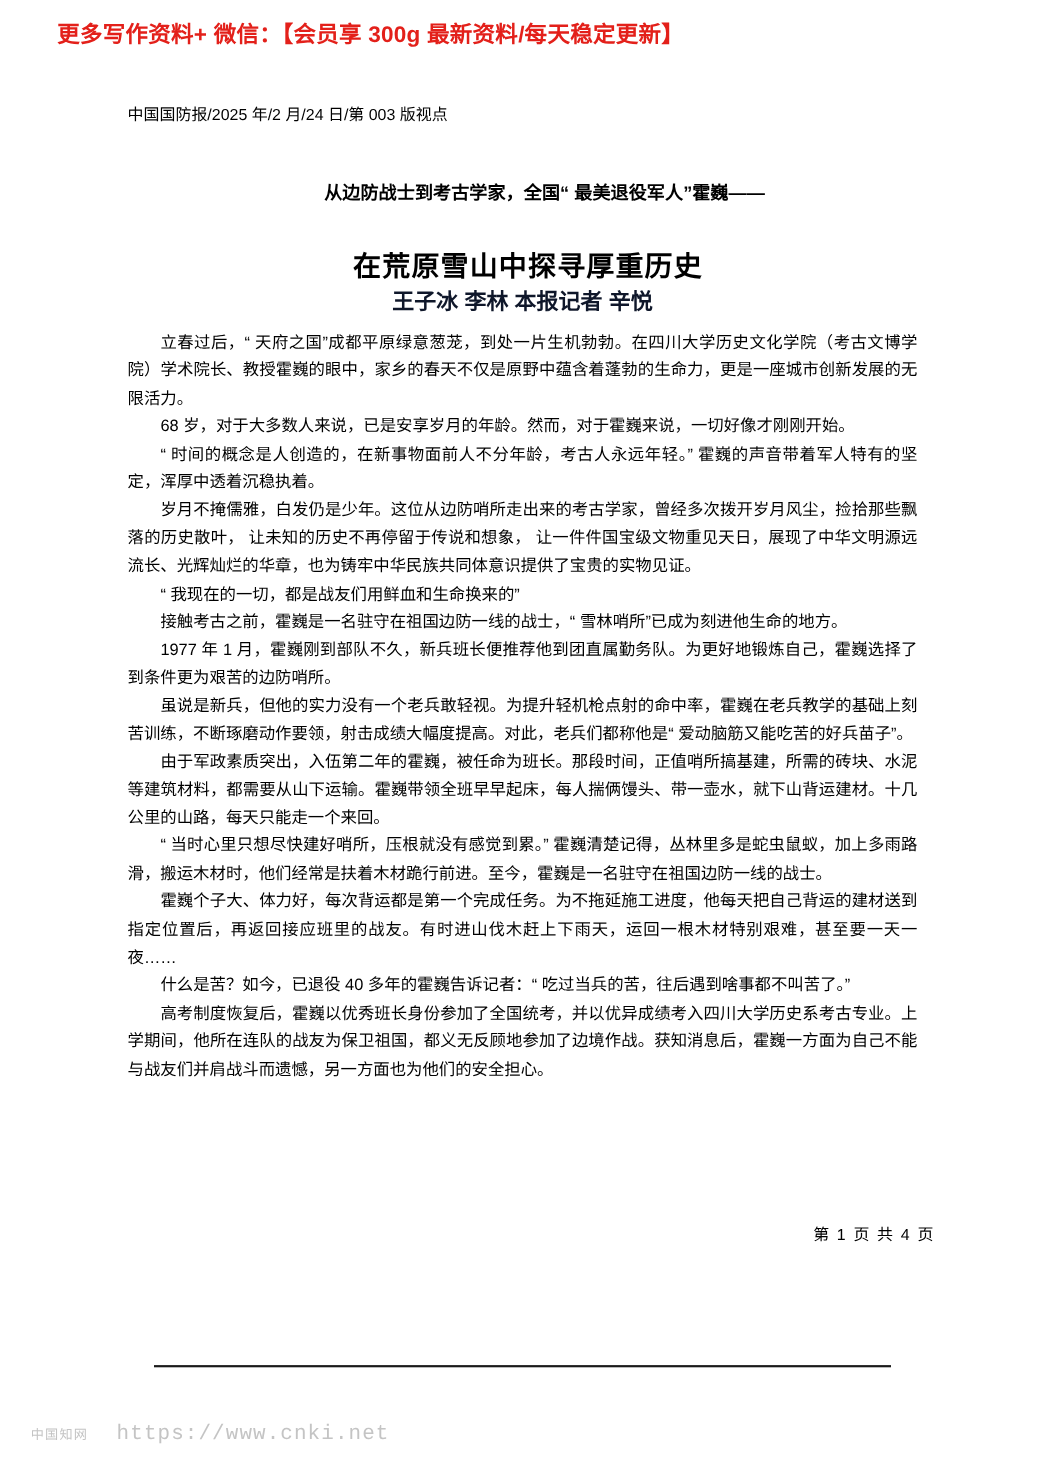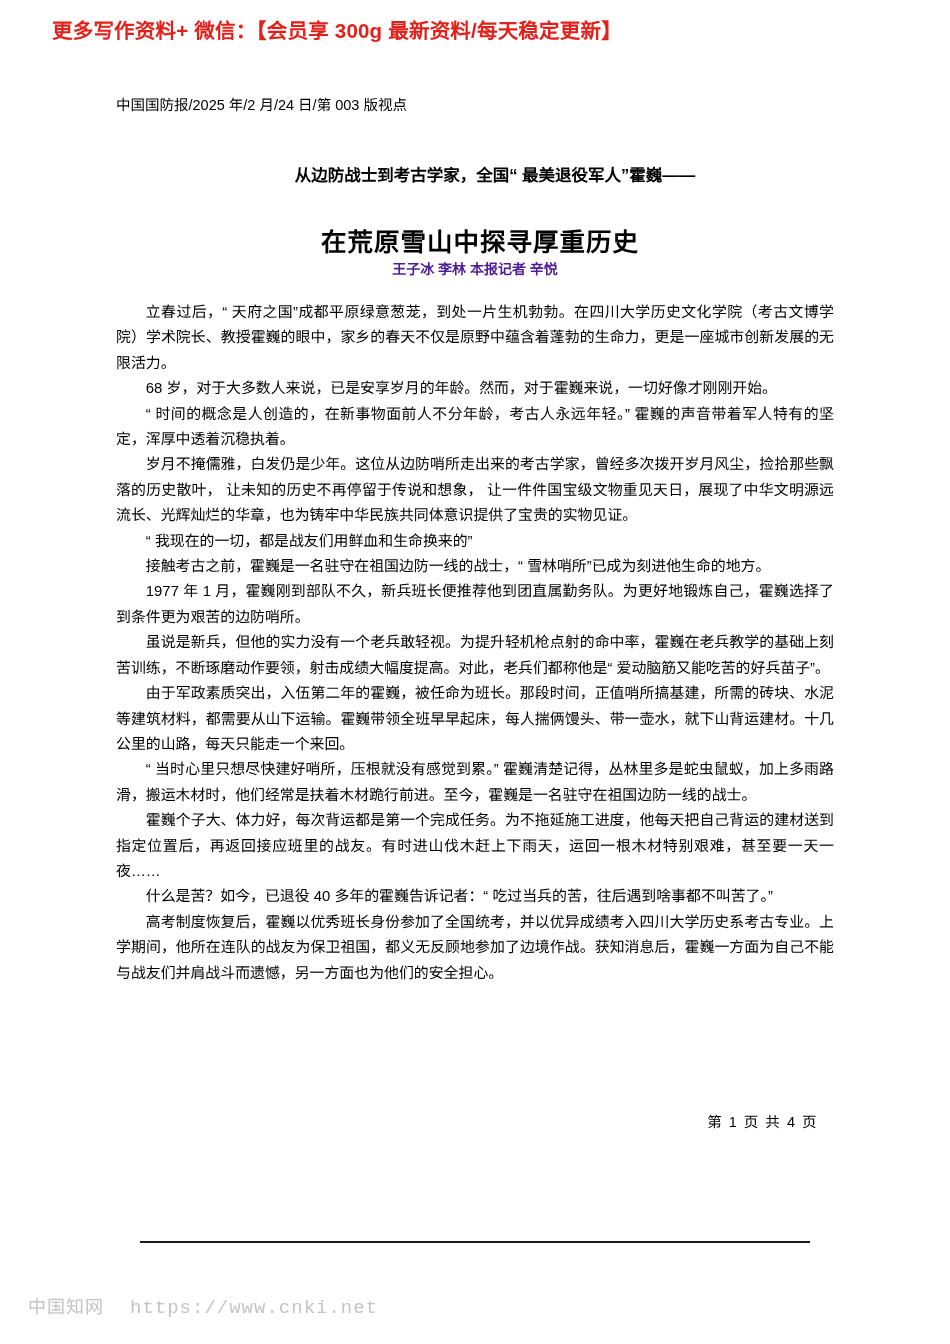--- a/index.html
+++ b/index.html
@@ -68,23 +68,23 @@
     letter-spacing: 1px;
     color: #000;
     padding-left: 10px;
   }
   .byline {
     position: absolute;
     left: 0;
     right: 0;
     top: 258px;
     text-align: center;
-    font-size: 14px;
+    font-size: 20px;
     font-weight: 700;
-    color: #4c1d95;
+    color: #0f172a;
   }
 
   
   .article-body {
     position: absolute;
     left: 116px;
     top: 300px;
     width: 718px;
     font-size: 14.9px;
     line-height: 25.4px;
@@ -94,21 +94,21 @@
   }
   .article-body p {
     margin: 0;
     text-indent: 2em;
   }
 
   
   .page-number {
     position: absolute;
     left: 0;
-    right: 132px;
+    right: 100px;
     top: 1110px;
     text-align: right;
     font-size: 14.5px;
     letter-spacing: 1.5px;
     color: #000;
   }
 
   .footer-rule {
     position: absolute;
     left: 140px;
@@ -122,21 +122,21 @@
     position: absolute;
     left: 28px;
     top: 1292px;
     display: flex;
     align-items: baseline;
     gap: 26px;
     color: #c4c4c4;
     user-select: none;
   }
   .watermark-label {
-    font-size: 18px;
+    font-size: 12px;
     letter-spacing: 1px;
   }
   .watermark-url {
     font-size: 19px;
     font-family: "Liberation Mono", "DejaVu Sans Mono", monospace;
     letter-spacing: 1px;
   }
 </style>
 </head>
 <body>

